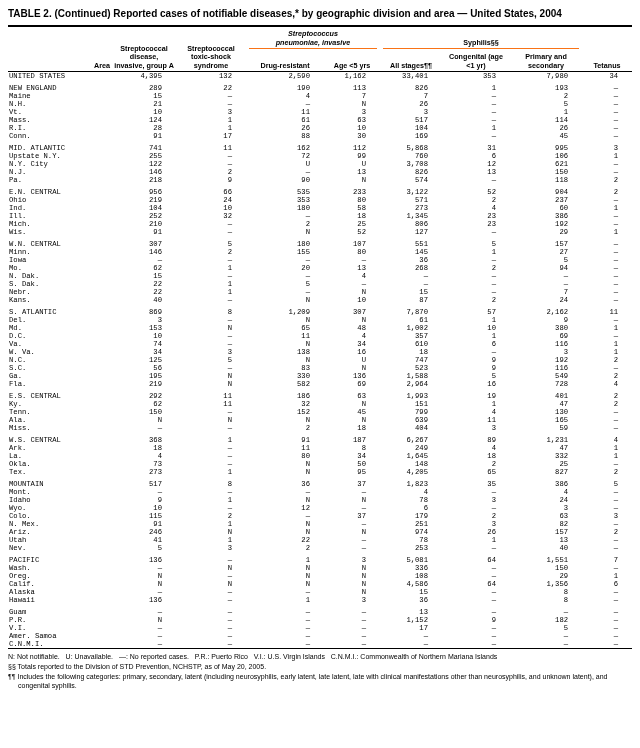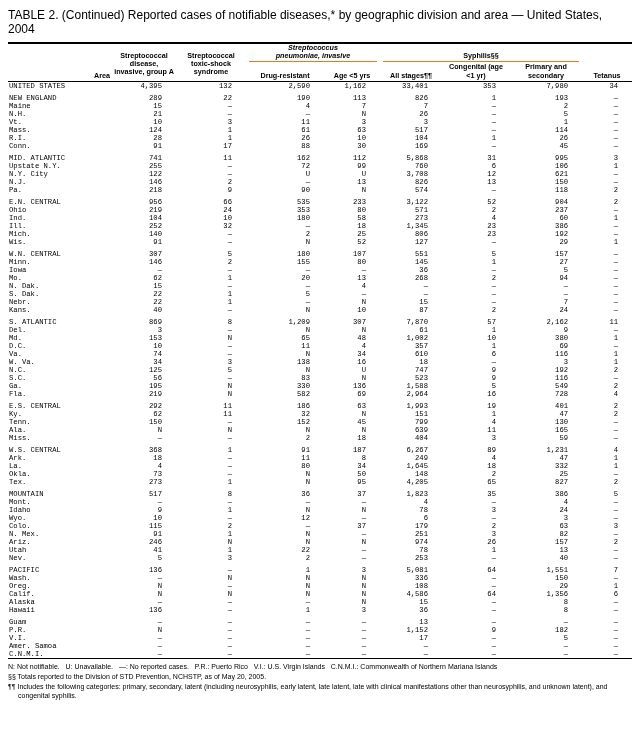--- a/index.html
+++ b/index.html
@@ -1,24 +1,24 @@
 <!DOCTYPE html>
 <html><head>
 <meta charset="utf-8">
 <style>
   html,body{margin:0;padding:0;background:#ffffff;}
   body{width:640px;height:748px;font-family:"Liberation Sans",sans-serif;color:#000;-webkit-font-smoothing:antialiased;}
   .page{padding:8px 8px 4px 8px;}
-  .title{font-size:12px;font-weight:normal;line-height:1.2;margin:0 0 5px 0;}
+  .title{font-size:10px;font-weight:bold;line-height:1.2;margin:0 0 5px 0;}
   table{border-collapse:collapse;width:624px;table-layout:fixed;border-top:2px solid #000;}
   thead{border-bottom:1px solid #000;}
   tbody{border-bottom:1px solid #000;font-family:Liberation Mono, monospace;}
   th{font-size:7.2px;font-weight:bold;padding:1px 2px;vertical-align:bottom;text-align:center;line-height:1.15;}
   th.area-h{text-align:right;vertical-align:bottom;padding-left:1px;}
-  th.top-h{vertical-align:top;padding-top:8px;}
+  th.top-h{vertical-align:top;padding-top:18px;}
   th.grp-h{vertical-align:bottom;padding:0 3px 0 3px;}
   .grp-rule{border-bottom:1px solid #f97316;padding-bottom:1px;}
   .grp-txt{display:inline-block;}
   .ital{font-style:italic;}
   .narrow{max-width:78px;}
   td{font-size:7.2px;line-height:8px;padding:0 2px;vertical-align:bottom;}
   td.area{text-align:left;padding-left:1px;white-space:nowrap;}
   td.num{text-align:right;padding-right:14px;white-space:nowrap;}
   tr.gap td{height:4px;line-height:4px;padding:0;}
   .footnotes{font-size:7px;line-height:1.3;margin-top:3px;}
@@ -258,21 +258,21 @@
           <td class="num">32</td>
           <td class="num">—</td>
           <td class="num">18</td>
           <td class="num">1,345</td>
           <td class="num">23</td>
           <td class="num">386</td>
           <td class="num">—</td>
         </tr>
         <tr>
           <td class="area">Mich.</td>
-          <td class="num">140</td>
+          <td class="num">210</td>
           <td class="num">—</td>
           <td class="num">2</td>
           <td class="num">25</td>
           <td class="num">806</td>
           <td class="num">23</td>
           <td class="num">192</td>
           <td class="num">—</td>
         </tr>
         <tr>
           <td class="area">Wis.</td>

